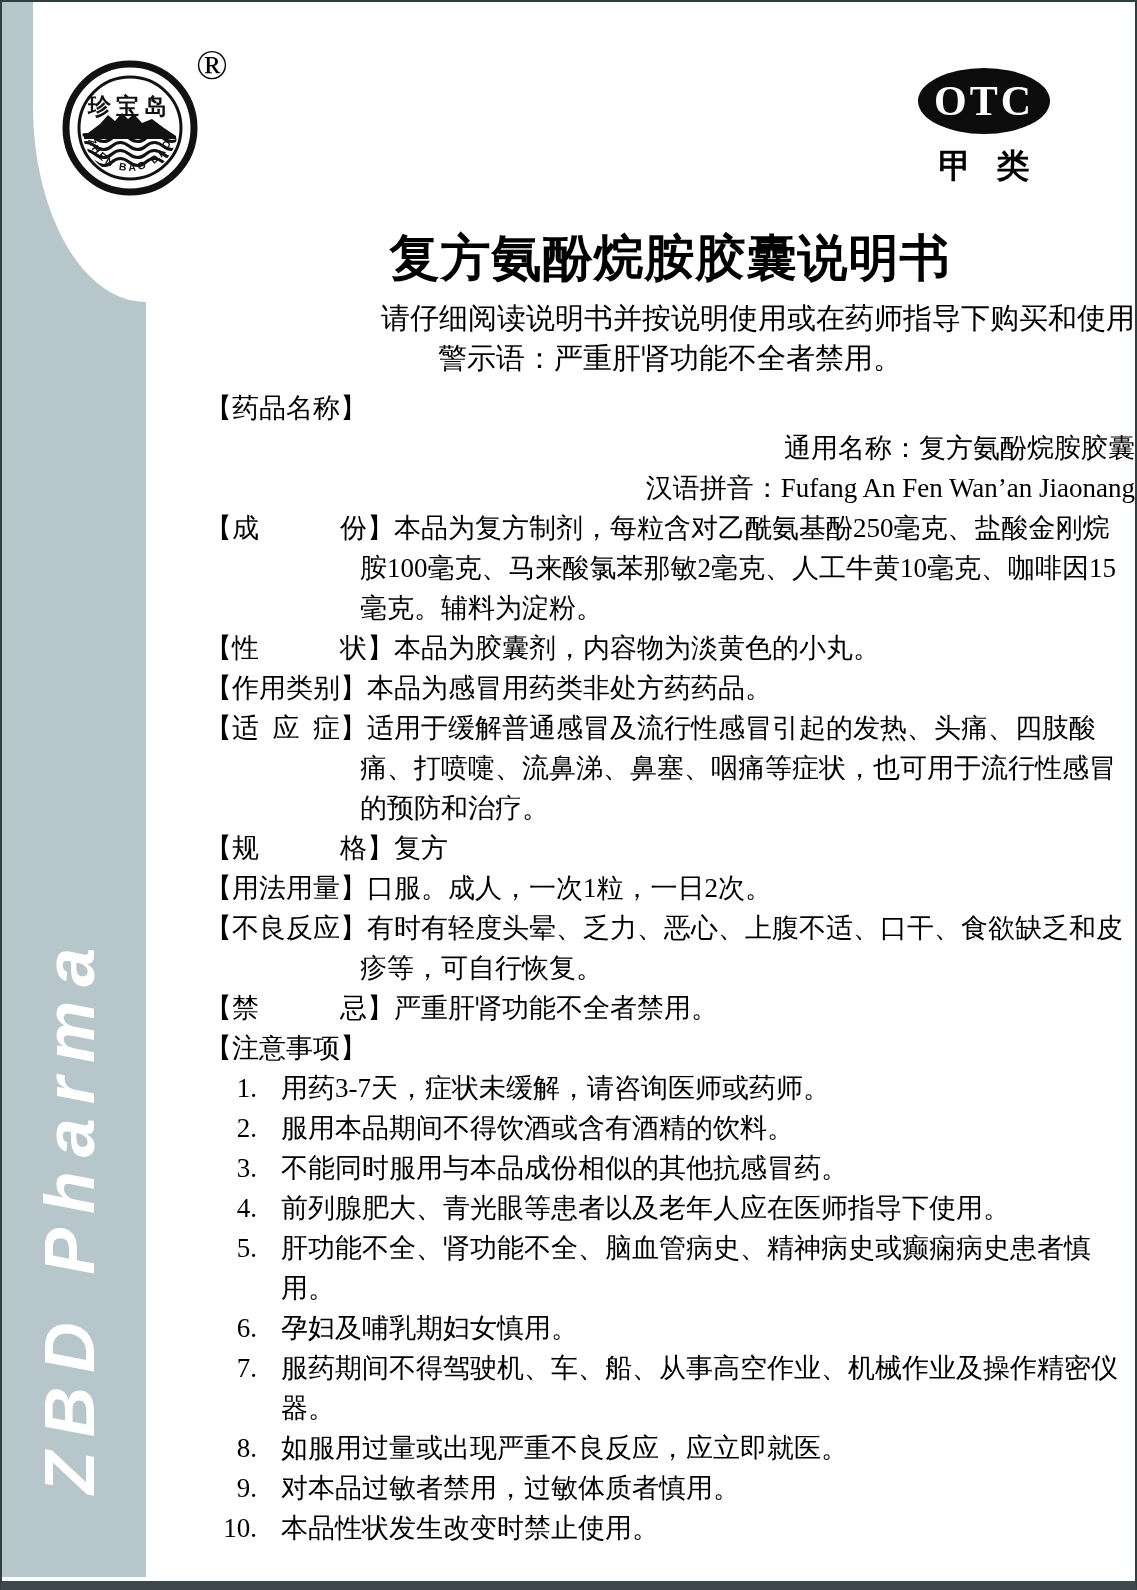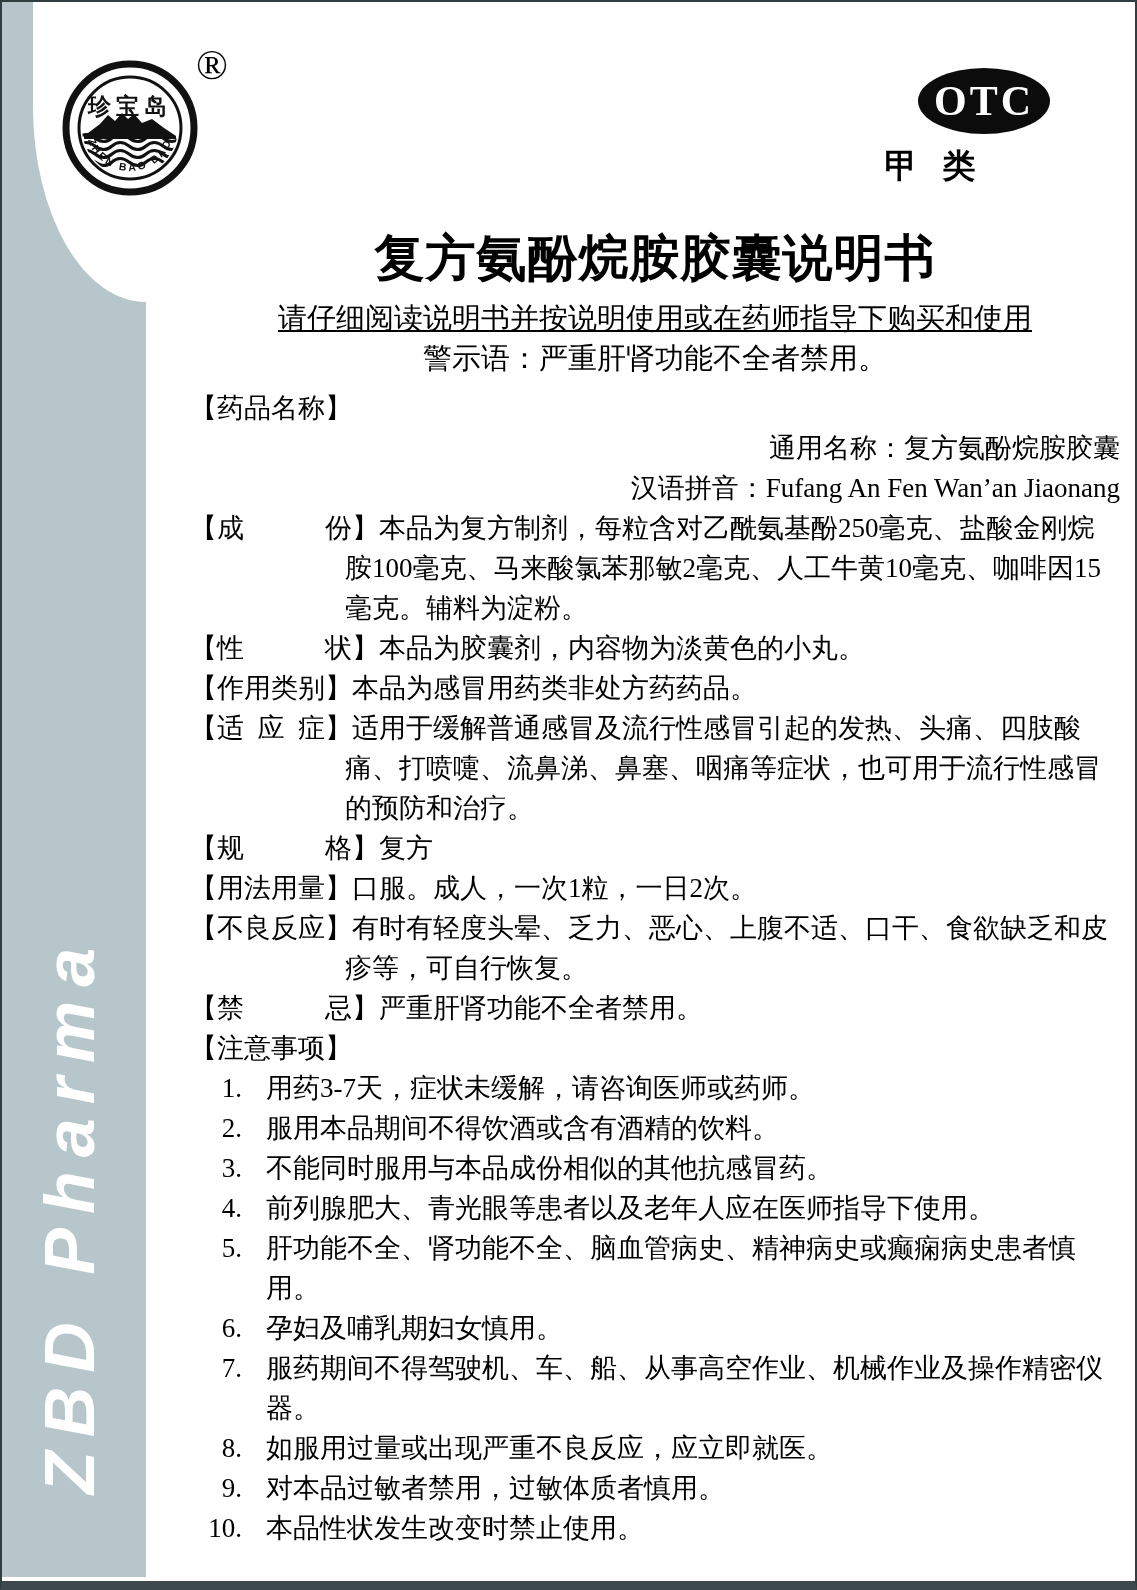--- a/index.html
+++ b/index.html
@@ -43,36 +43,36 @@
   }
   .otc-badge {
     position:absolute; left:916px; top:66px;
     width:132px; height:66px;
     background:#0c0c0c; border-radius:50%;
     display:flex; align-items:center; justify-content:center;
     color:#ffffff; font-weight:bold; font-size:42px;
     letter-spacing:3px; font-family:"Liberation Serif","DejaVu Serif",serif;text-align:right;
   }
   .otc-class {
-    position:absolute; left:862px; top:142px; width:132px;
+    position:absolute; left:916px; top:142px; width:132px;
     text-align:center;
     font-family:"Liberation Sans","DejaVu Sans",sans-serif;
     font-weight:bold; font-size:33px; word-spacing:16px;
   }
   
   .main {
-    position:absolute; left:188px; top:0;
+    position:absolute; left:203px; top:0;
     width:930px; padding-top:230px;
   }
   .title {
     margin:0; text-align:center;
     font-size:50px; line-height:52px; font-weight:bold;
     letter-spacing:1px;
   }
-  .subtitle { margin:14px 0 0 0; text-align:center; font-size:29px; line-height:40px;text-decoration:underline; }
+  .subtitle { margin:14px 0 0 0; text-align:right; font-size:29px; line-height:40px; }
   .warning  { margin:0; text-align:center; font-size:29px; line-height:40px; }
   .sections { margin-top:10px; font-size:27px; line-height:40px; }
   .sec { padding-left:155px; text-indent:-155px; }
   .sub-line { padding-left:32px;text-align:right; }
   .list-item { padding-left:76px; text-indent:-76px; }
   .num {
     display:inline-block; min-width:52px;
     text-align:right; margin-right:24px; text-indent:0;
   }
 </style>

